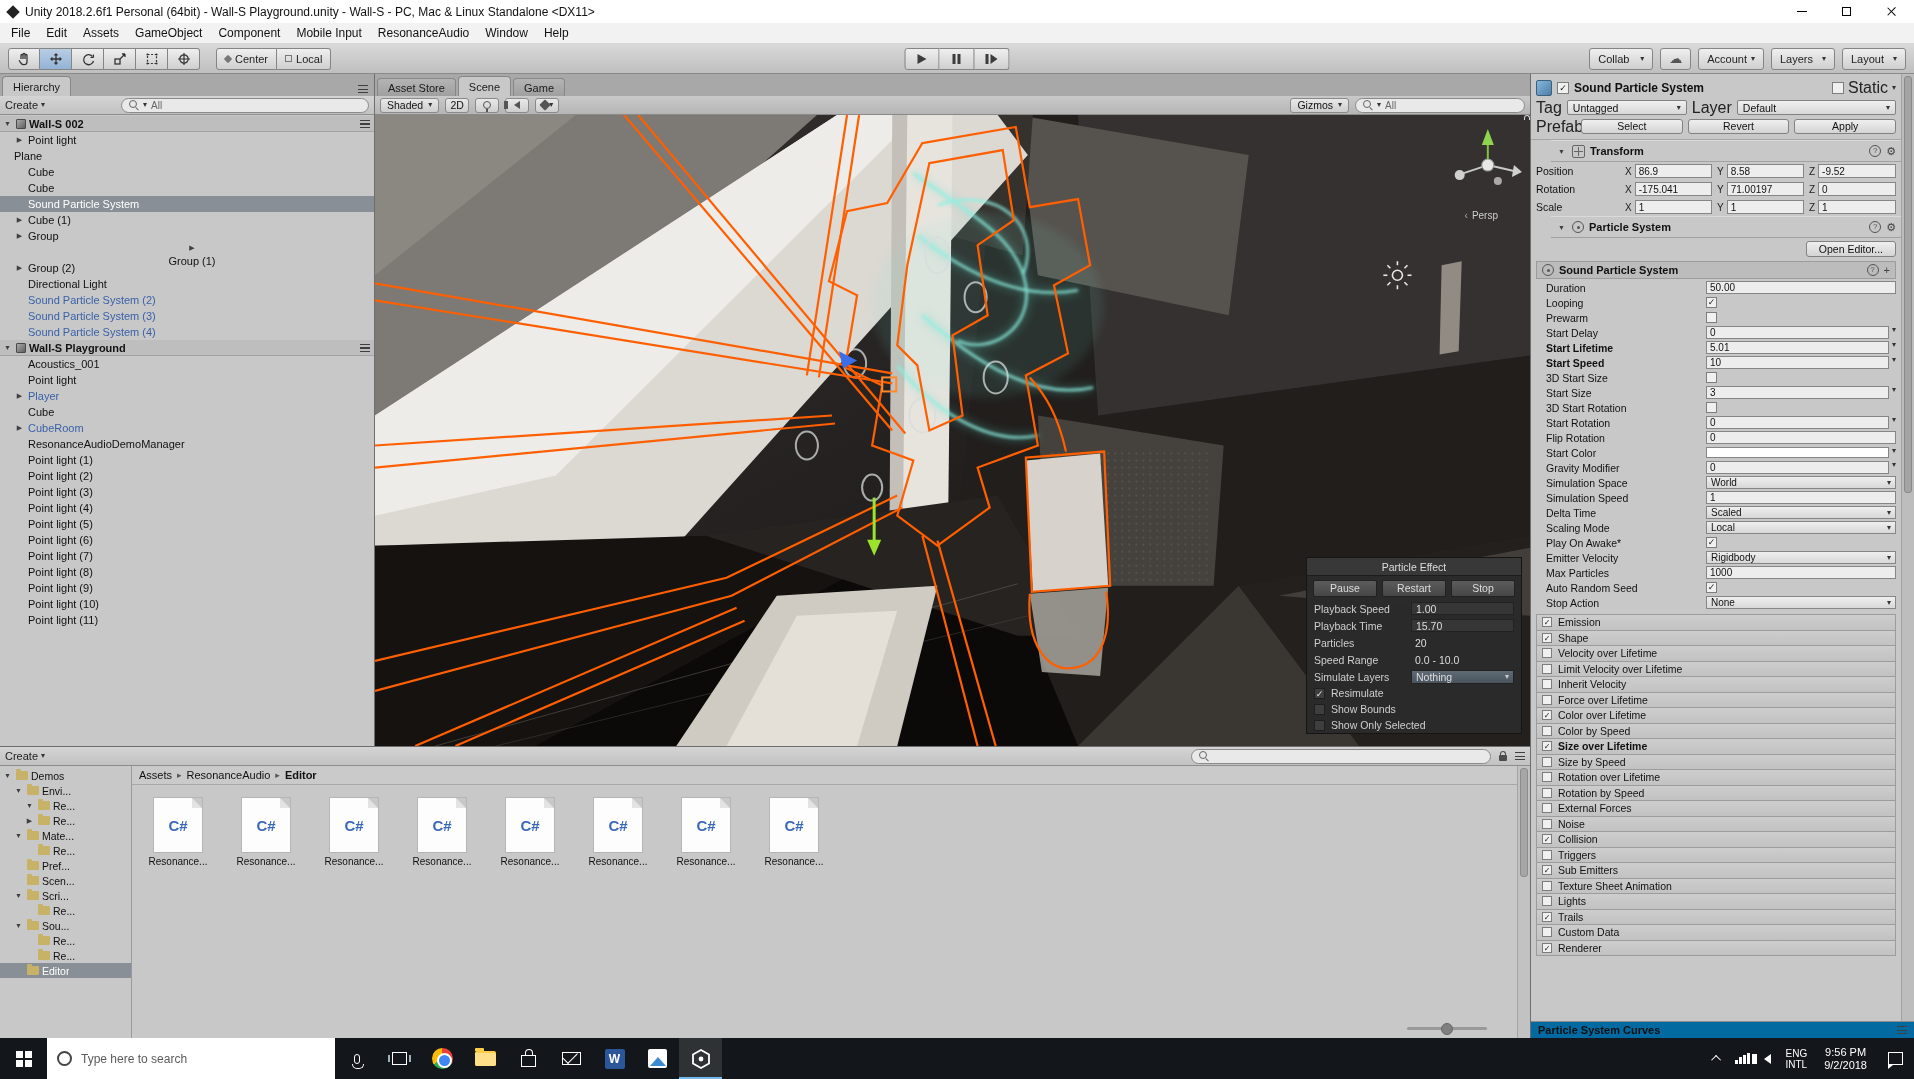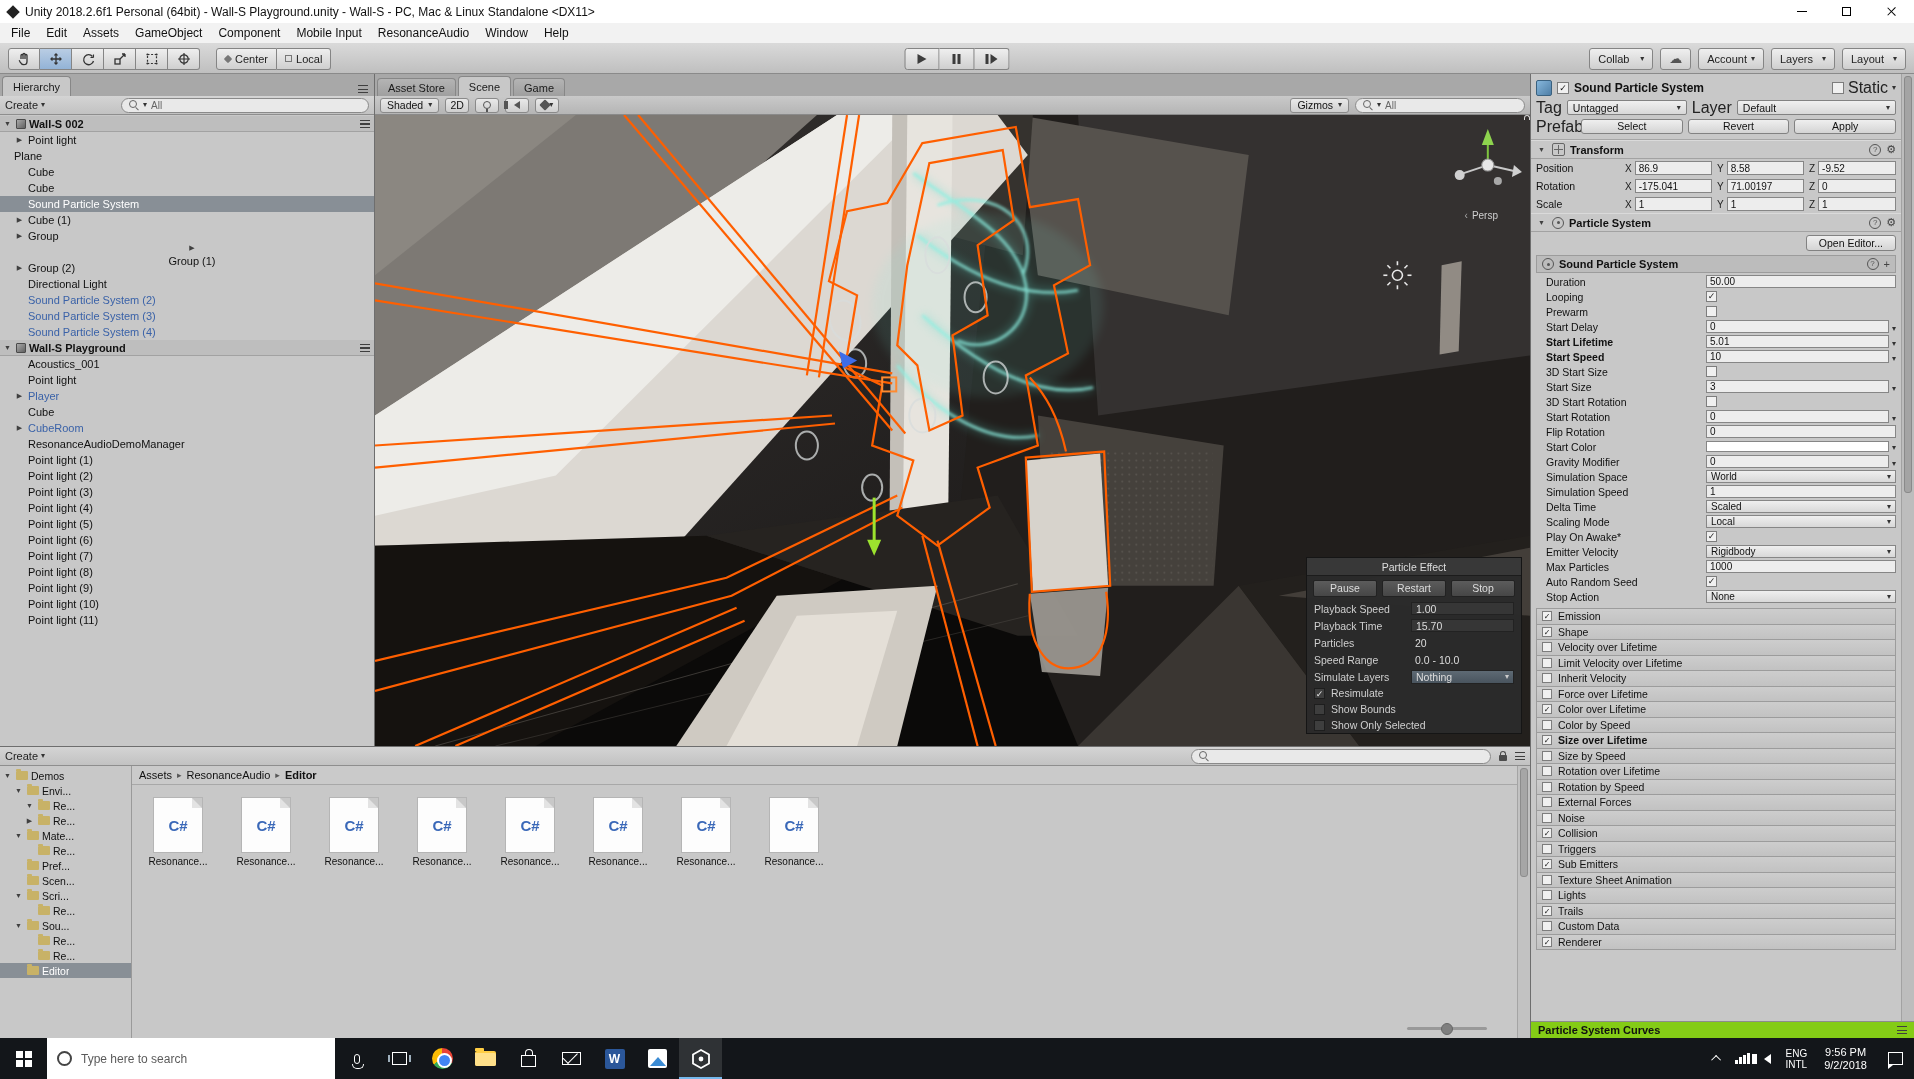--- a/index.html
+++ b/index.html
@@ -153,21 +153,21 @@
   .chk.xs { width:10px; height:10px; line-height:9px; font-size:8px; }
   .go-name { font-weight:bold; font-size:12px; }
   .static-wrap { margin-left:auto; display:flex; align-items:center; gap:4px; }
   .ihdr2 { display:flex; align-items:center; gap:5px; height:19px; }
   .flabel-sm { font-size:16px; color:#222; }
   .udrop { height:15px; background:linear-gradient(#f0f0f0,#d8d8d8); border:1px solid #828282; border-radius:2px; display:flex; align-items:center; gap:4px; padding:0 5px; font-size:10.5px; }
   .udrop .caret { margin-left:auto; }
   .grow { flex:1; }
   .ihdr3 { display:flex; align-items:center; gap:5px; height:19px; }
   .mini-btn { flex:1; height:15px; line-height:13px; text-align:center; border:1px solid #828282; border-radius:3px; background:linear-gradient(#efefef,#d4d4d4); font-size:10.5px; }
-  .comp-header { height:19px; display:flex; align-items:center; gap:5px; padding:4px 5px; background:#c8c8c8; border-top:1px solid #dadada; border-bottom:1px solid #a2a2a2; }
+  .comp-header { height:19px; display:flex; align-items:center; gap:5px; padding:10px 5px; background:#c8c8c8; border-top:1px solid #dadada; border-bottom:1px solid #a2a2a2;margin-left:20px; }
   .comp-title { font-weight:bold; font-size:11px; }
   .comp-right { margin-left:auto; display:flex; align-items:center; gap:5px; }
   .help-icon { width:12px; height:12px; border-radius:50%; border:1.2px solid #555; color:#555; font-size:8px; line-height:10px; text-align:center; }
   .help-icon::after { content:"?"; }
   .gear-icon { font-size:11px; color:#444; line-height:1; }
   .xf-icon { width:13px; height:13px; border:1.4px solid #666; border-radius:2px; position:relative; flex:none; }
   .xf-icon::after { content:""; position:absolute; left:5px; top:1px; width:1.4px; height:9px; background:#666; }
   .xf-icon::before { content:""; position:absolute; left:1px; top:5px; width:9px; height:1.4px; background:#666; }
   .ps-icon { width:12px; height:12px; border:1.4px solid #555; border-radius:50%; position:relative; flex:none; }
   .ps-icon::after { content:""; position:absolute; left:3.5px; top:3.5px; width:3px; height:3px; border-radius:50%; background:#555; }
@@ -175,29 +175,29 @@
   .t-label { width:84px; flex:none; font-size:10.5px; }
   .axis { flex:1; display:flex; align-items:center; gap:3px; min-width:0; }
   .axis-l { font-size:10px; color:#222; }
   .nfield { flex:1; height:14px; line-height:13px; background:#ededed; border:1px solid #868686; padding:0 3px; font-size:10px; overflow:hidden; white-space:nowrap; min-width:0; }
   .open-editor-row { display:flex; justify-content:flex-end; padding:3px 5px 2px 5px; }
   .btn-std { height:16px; line-height:14px; border:1px solid #828282; border-radius:3px; background:linear-gradient(#efefef,#d4d4d4); padding:0 12px; font-size:10.5px; }
   .ps-name-strip { height:18px; margin:2px 5px 1px 5px; background:#bcbcbc; border:1px solid #9c9c9c; display:flex; align-items:center; gap:5px; padding:0 5px; }
   .ps-name { font-weight:bold; font-size:11px; }
   .ps-row { display:flex; align-items:center; height:15px; padding:0 5px 0 15px; }
   .ps-label { width:126px; flex:none; font-size:10.5px; white-space:nowrap; }
-  .ps-ctrl { flex:1; display:flex; align-items:flex-end; gap:3px; min-width:0;padding-left:34px; }
+  .ps-ctrl { flex:1; display:flex; align-items:flex-start; gap:3px; min-width:0;padding-left:34px; }
   .ps-field { flex:1; height:13px; line-height:12px; background:#ededed; border:1px solid #868686; padding:0 3px; font-size:10px; min-width:0; }
   .ps-drop { flex:1; height:13px; background:linear-gradient(#efefef,#d8d8d8); border:1px solid #868686; display:flex; align-items:center; gap:3px; padding:0 4px; font-size:10px; min-width:0; }
   .ps-drop .caret { margin-left:auto; }
   .ps-color { flex:1; height:11px; background:#ffffff; border:1px solid #868686; }
   .modules { margin:4px 5px 0 5px; border:1px solid #9c9c9c; border-bottom:none; }
   .module-bar { height:15.5px; display:flex; align-items:center; gap:6px; padding:0 5px; background:linear-gradient(#cdcdcd,#c2c2c2); border-bottom:1px solid #9c9c9c; }
   .m-label { font-size:10.5px; }
-  .curves-bar { height:17px; flex:none; background:#84cc16; border-top:1px solid #8c8c8c; display:flex; align-items:center; gap:6px; padding:0 7px; }
+  .curves-bar { height:17px; flex:none; background:#0369a1; border-top:1px solid #8c8c8c; display:flex; align-items:center; gap:6px; padding:0 7px; }
   .curves-bar .t { font-weight:bold; font-size:11px; }
 
   
   .taskbar { height:41px; flex:none; background:#13161a; display:flex; align-items:stretch; color:#fff; }
   .tb-start { width:47px; display:flex; align-items:center; justify-content:center; }
   .win-logo { width:16px; height:16px; display:grid; grid-template-columns:1fr 1fr; grid-template-rows:1fr 1fr; gap:2px; }
   .win-logo span { background:#fff; }
   .tb-search { width:288px; background:#fff; color:#5b5b5b; display:flex; align-items:center; gap:9px; padding:0 10px; font-size:12px; }
   .cortana-ring { width:15px; height:15px; border:2px solid #444; border-radius:50%; flex:none; }
   .tb-icon { width:43px; display:flex; align-items:center; justify-content:center; position:relative; }

